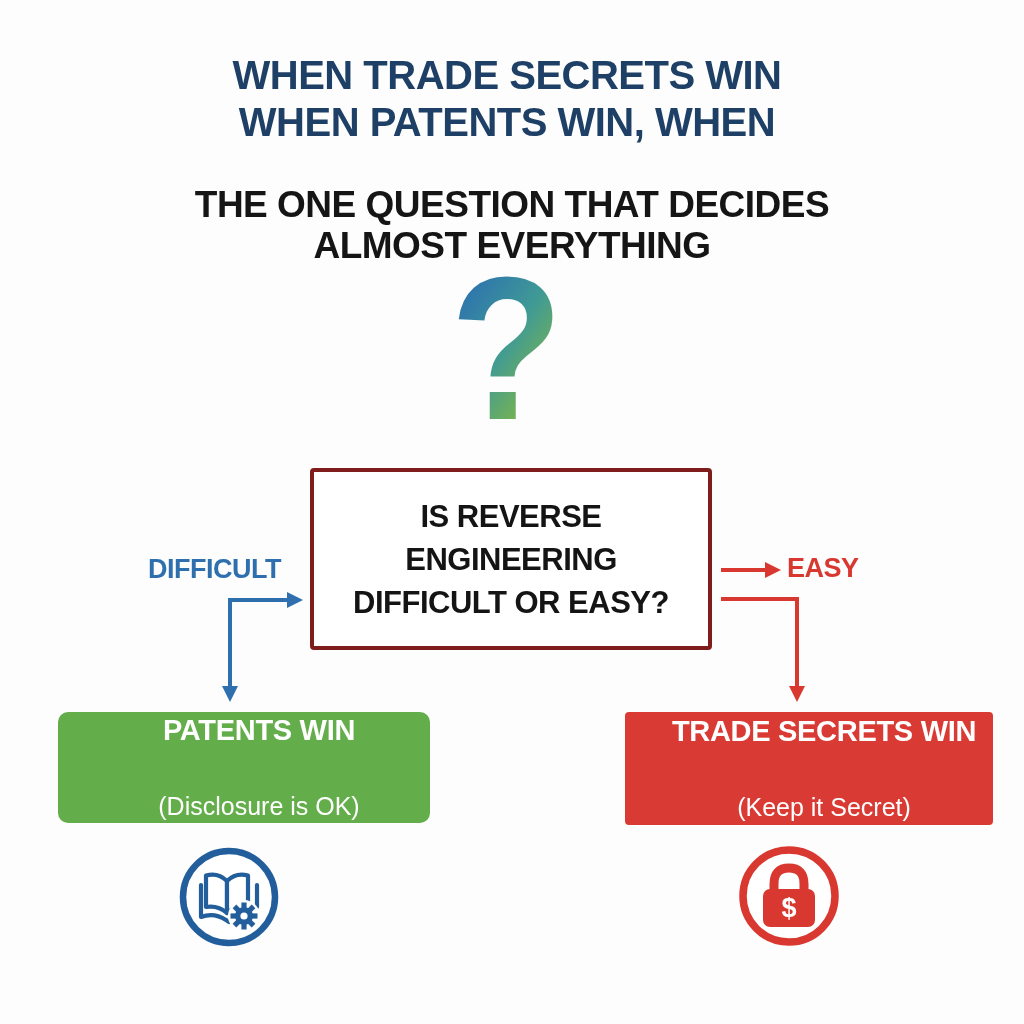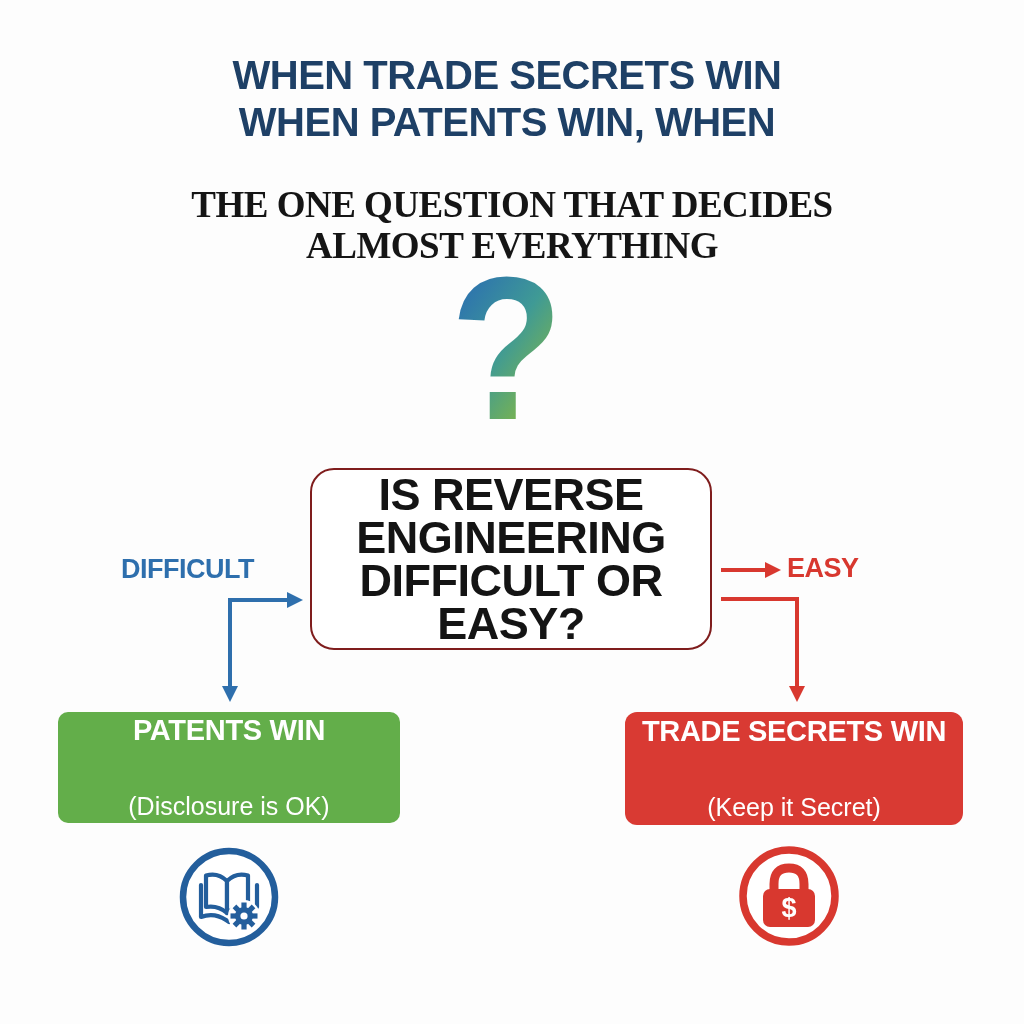--- a/index.html
+++ b/index.html
@@ -23,21 +23,20 @@
   }
   .subtitle {
     position: absolute;
     top: 184px; left: 0; width: 1024px;
     text-align: center;
     font-size: 37px;
     line-height: 41px;
     font-weight: 700;
     letter-spacing: -0.5px;
     color: #151515;
-    font-family: Liberation Serif, serif;
   }
   .qmark-wrap {
     position: absolute;
     top: 262px; left: 0; width: 1014px;
     text-align: center;
   }
   .qmark {
     display: inline-block;
     font-size: 205px;
     line-height: 172px;
@@ -47,54 +46,55 @@
     -webkit-background-clip: text;
     background-clip: text;
     color: transparent;
   }
   .decision-box {
     position: absolute;
     left: 310px; top: 468px;
     width: 402px; height: 182px;
     box-sizing: border-box;
     background: #ffffff;
-    border: 2px solid #7f1d1d;
-    border-radius: 24px;
+    border: 4px solid #7f1d1d;
+    border-radius: 4px;
     display: flex;
     align-items: center;
     justify-content: center;
     text-align: center;
-    font-size: 45px;
+    font-size: 31px;
     line-height: 43px;
     font-weight: 700;
     letter-spacing: -0.5px;
     color: #141414;
     white-space: pre-line;
   }
   .branch-label {
     position: absolute;
     font-size: 27px;
     font-weight: 700;
     letter-spacing: -0.5px;
   }
-  .branch-difficult { left: 121px; top: 554px; width: 160px; text-align: left; color: #2e6fad; }
+  .branch-difficult { left: 121px; top: 554px; width: 160px; text-align: right; color: #2e6fad; }
   .branch-easy { left: 787px; top: 553px; color: #d8382f; }
   .arrows { position: absolute; left: 0; top: 0; width: 1024px; height: 1024px; pointer-events: none; }
   .outcome {
     position: absolute;
     display: flex;
     flex-direction: column;
     align-items: center;
     justify-content: center;
     gap: 5px;
     color: #ffffff;
     text-align: center;
+    padding-left: 30px;
   }
   .outcome-green { left: 58px; top: 712px; width: 342px; height: 111px; background: #63ae4a; border-radius: 10px; }
-  .outcome-red { left: 625px; top: 712px; width: 338px; height: 113px; background: #d93a33; border-radius: 12px; }
+  .outcome-red { left: 625px; top: 712px; width: 338px; height: 113px; background: #d93a33; border-radius: 4px; }
   .outcome .o-title { font-size: 29px; font-weight: 700; letter-spacing: -0.3px; }
   .outcome .o-sub { font-size: 25px; font-weight: 400; margin-top: 40px; }
   .icon-badge { position: absolute; }
   .icon-book { left: 177px; top: 845px; }
   .icon-lock { left: 736px; top: 843px; }
 </style>
 </head>
 <body>
 
 <div class="canvas">

